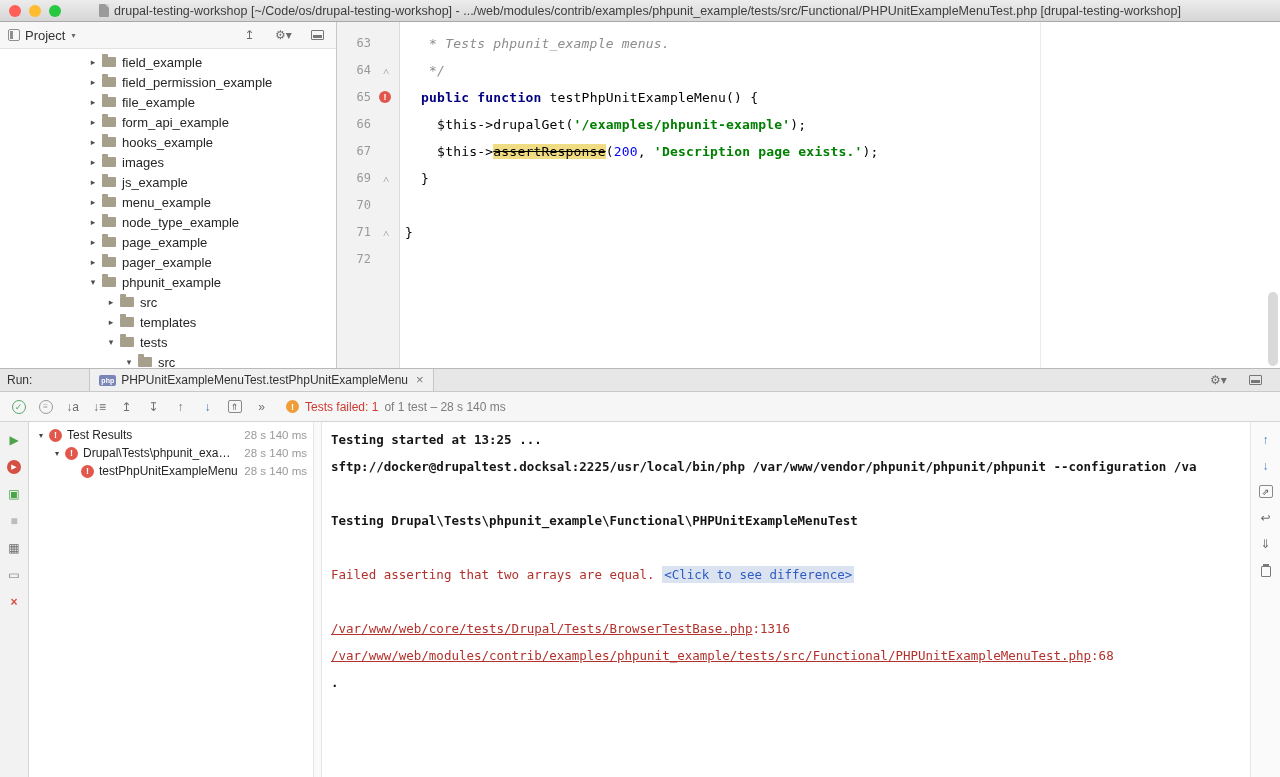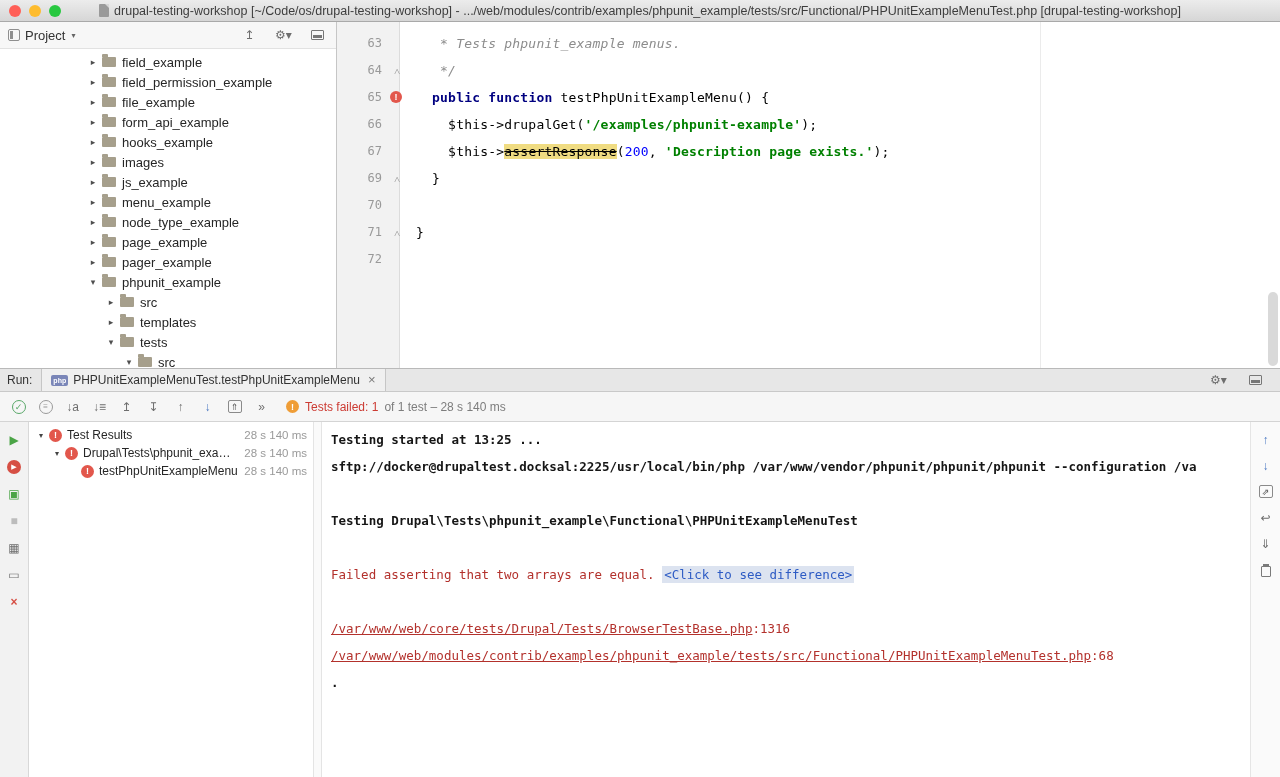--- a/index.html
+++ b/index.html
@@ -40,21 +40,21 @@
                 flex:none; margin:0 6px 0 2px; }
   .folder-ico::before { content:""; position:absolute; top:-3px; left:0; width:6px; height:3px;
                         background:#a69f8c; border-radius:1px 1px 0 0; }
   .ptlabel { font-size:13px; color:#262626; }
 
   
   .editor { flex:1; position:relative; overflow:hidden; background:#fff;
             font-family:"DejaVu Sans Mono", monospace; font-size:13px; }
   .gutter-bg { position:absolute; left:0; top:0; bottom:0; width:63px; background:#f2f2f2;
                border-right:1px solid #dcdcdc; }
-  .elines { position:absolute; left:11px; right:0; top:8px; }
+  .elines { position:absolute; left:0; right:0; top:8px; }
   .eline { position:relative; display:flex; height:27px; line-height:27px; }
   .eline.caretline { background:linear-gradient(to right, transparent 64px, #fbf1d3 64px); }
   .gut { width:64px; flex:none; display:flex; }
   .lnum { width:34px; text-align:right; color:#999; font-size:12px; }
   .gmark { flex:1; text-align:center; position:relative; }
   .gfold { color:#8d8d8d; font-size:11px; }
   .gfail { position:absolute; left:8px; top:7px; width:12px; height:12px; border-radius:50%;
            background:#e2574c; color:#fff; font-size:9px; font-weight:bold; line-height:12px;
            text-align:center; font-family:"Liberation Sans",sans-serif; }
   .code { white-space:pre; padding-left:4px; letter-spacing:0.2px; color:#000; }
@@ -66,21 +66,21 @@
   .tok-dep { color:#000; text-decoration:line-through; background:#f0dc82; }
   .margin-guide { position:absolute; top:0; bottom:0; left:703px; width:1px; background:rgba(0,0,0,0.08); z-index:3; }
   .ed-scrollbar { position:absolute; right:0; top:0; bottom:0; width:14px; z-index:4; }
   .ed-thumb { position:absolute; left:2px; top:270px; width:10px; height:74px;
               background:rgba(130,130,130,0.30); border-radius:5px; }
 
   
   .runpanel { position:absolute; top:368px; left:0; right:0; bottom:0; border-top:1px solid #b9b9b9;
               display:flex; flex-direction:column; background:#fff; }
   .rp-tabbar { height:23px; flex:none; background:#e7e7e7; border-bottom:1px solid #c9c9c9;
-               display:flex; align-items:center; padding-left:7px; font-size:12px; color:#333; }
+               display:flex; align-items:center; padding-left:7px; font-size:12px; color:#333;gap:48px; }
   .run-label { margin-right:9px; }
   .rp-tab { display:flex; align-items:center; gap:5px; height:100%; padding:0 9px;
             background:#f0f0f0; border-left:1px solid #c6c6c6; border-right:1px solid #c6c6c6; }
   .php-ico { background:#7a86b8; color:#fff; font-size:7px; font-weight:bold; border-radius:2px;
              padding:2px 2px; line-height:7px; }
   .rp-tab-close { color:#7a7a7a; font-size:13px; margin-left:3px; line-height:10px; }
   .rp-bar-actions { margin-left:auto; display:flex; gap:16px; align-items:center; padding-right:14px; color:#666; }
   .hidebox { width:13px; height:10px; border:1px solid #777; border-radius:1px; position:relative; }
   .hidebox::after { content:""; position:absolute; left:1px; right:1px; bottom:1px; height:3px; background:#777; }
 

